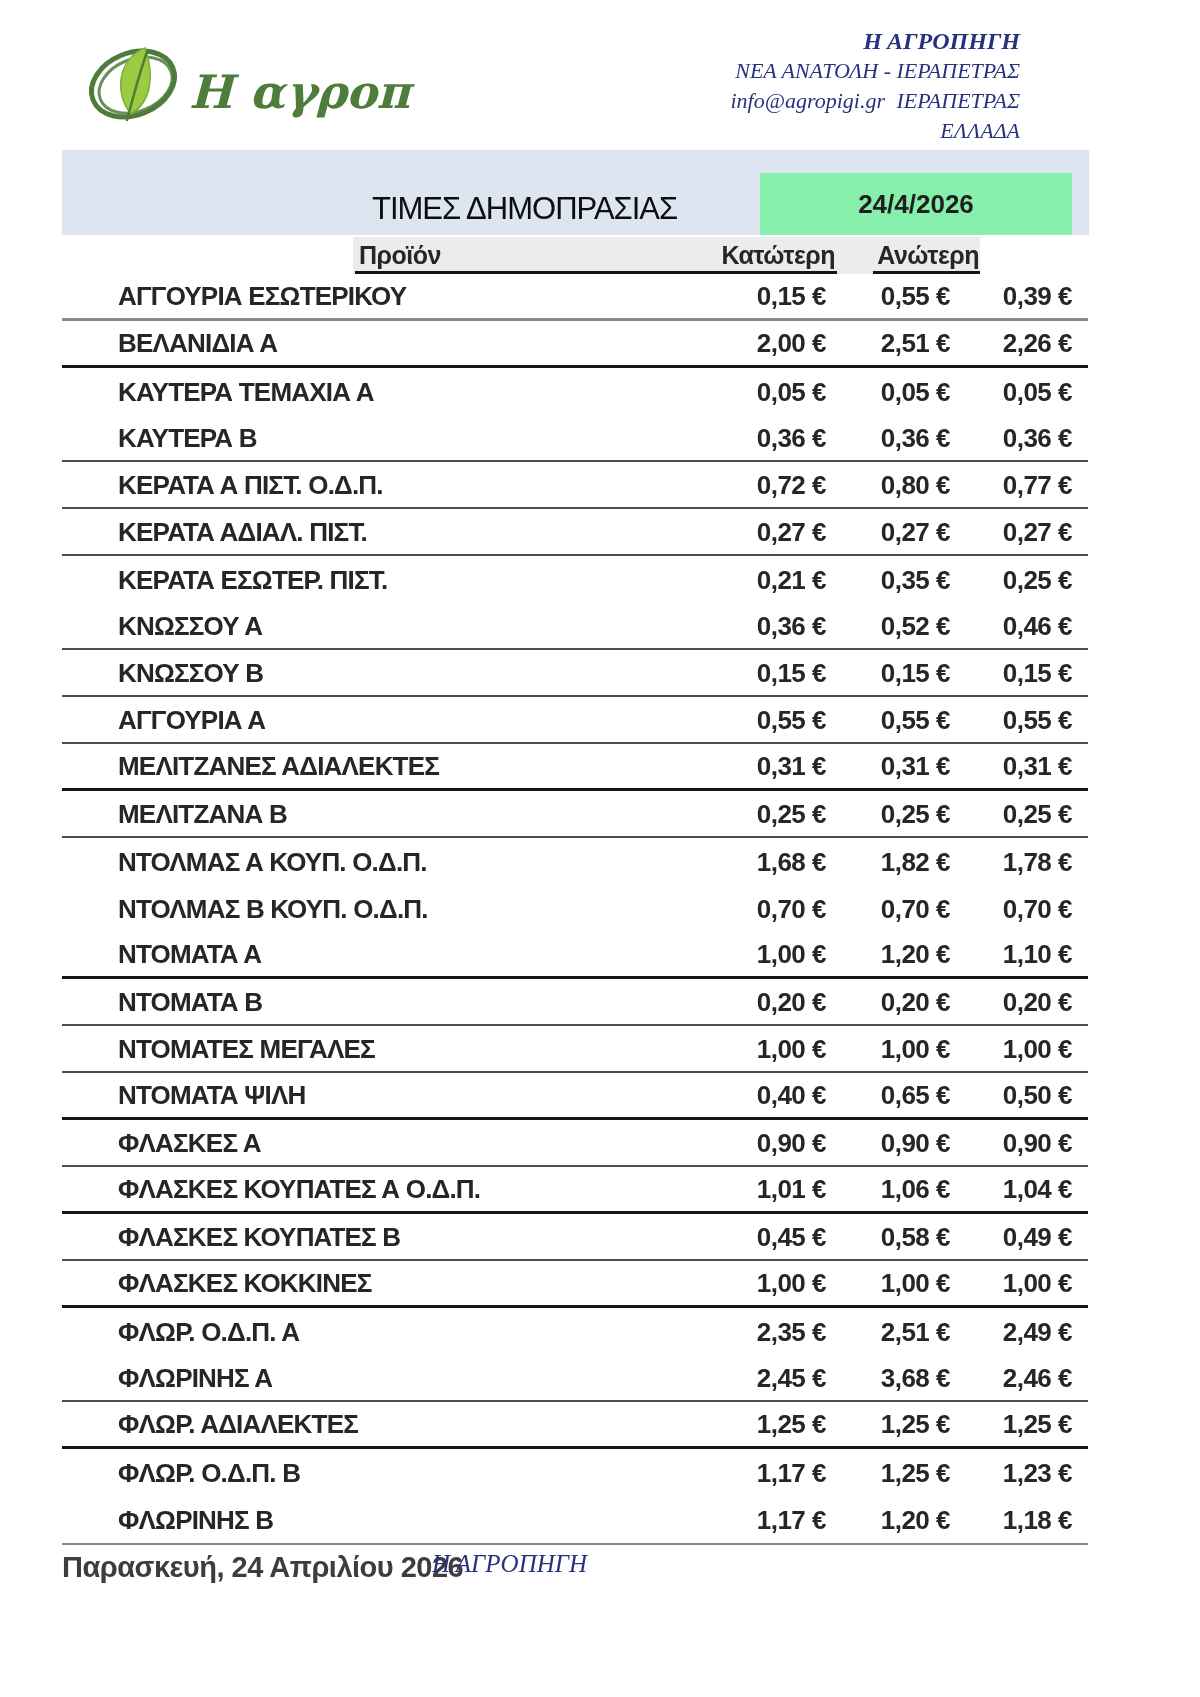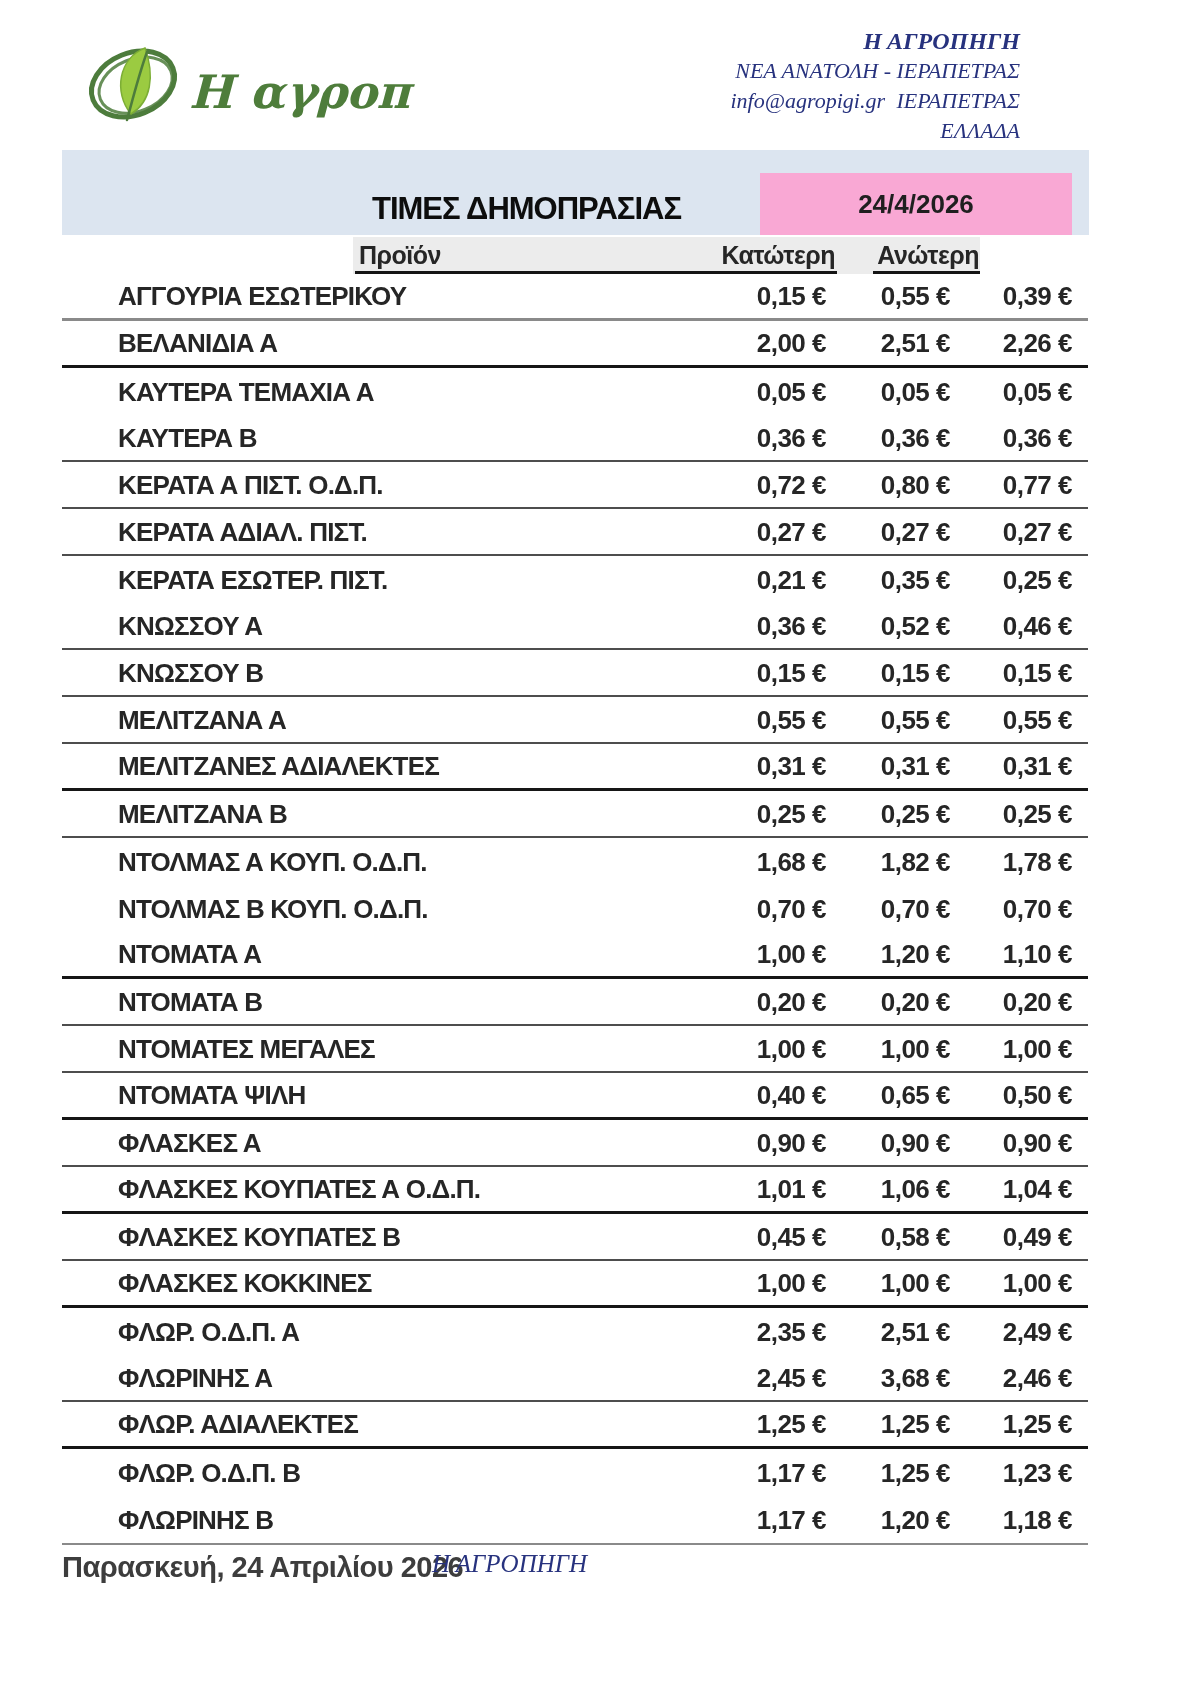--- a/index.html
+++ b/index.html
@@ -31,27 +31,27 @@
   .company-block .wide-words   { word-spacing:6px; }
 
   
   .title-banner {
     position:absolute; left:62px; top:150px;
     width:1027px; height:85px;
     background:var(--banner-blue,#dce5f0);
   }
   .page-title {
     position:absolute; left:310px; bottom:8px;
-    font-size:31px; font-weight:bold; letter-spacing:-1px;
+    font-size:31px; font-weight:normal; letter-spacing:-1px;
     color:#0d0d0d; white-space:nowrap;
   }
   .date-box {
     position:absolute; left:698px; top:23px;
     width:312px; height:62px;
-    background:#f9a8d4;
+    background:#86efac;
     display:flex; align-items:center; justify-content:center;
     font-size:26px; font-weight:bold; color:#1f1f1f;
   }
 
   
   .col-heads {
     position:absolute; left:353px; top:237px;
     width:627px; height:37px;
     background:var(--header-band-gray,#ececec);
     font-size:25px; font-weight:bold; letter-spacing:-0.5px;
@@ -195,21 +195,21 @@
     <span class="price high">0,52 €</span>
     <span class="price last">0,46 €</span>
   </div>
     <div class="row sep-thin">
     <span class="product">ΚΝΩΣΣΟΥ Β</span>
     <span class="price low">0,15 €</span>
     <span class="price high">0,15 €</span>
     <span class="price last">0,15 €</span>
   </div>
     <div class="row sep-thin">
-    <span class="product">ΜΕΛΙΤΖΑΝΑ Α</span>
+    <span class="product">ΑΓΓΟΥΡΙΑ Α</span>
     <span class="price low">0,55 €</span>
     <span class="price high">0,55 €</span>
     <span class="price last">0,55 €</span>
   </div>
     <div class="row sep-thick">
     <span class="product">ΜΕΛΙΤΖΑΝΕΣ ΑΔΙΑΛΕΚΤΕΣ</span>
     <span class="price low">0,31 €</span>
     <span class="price high">0,31 €</span>
     <span class="price last">0,31 €</span>
   </div>

